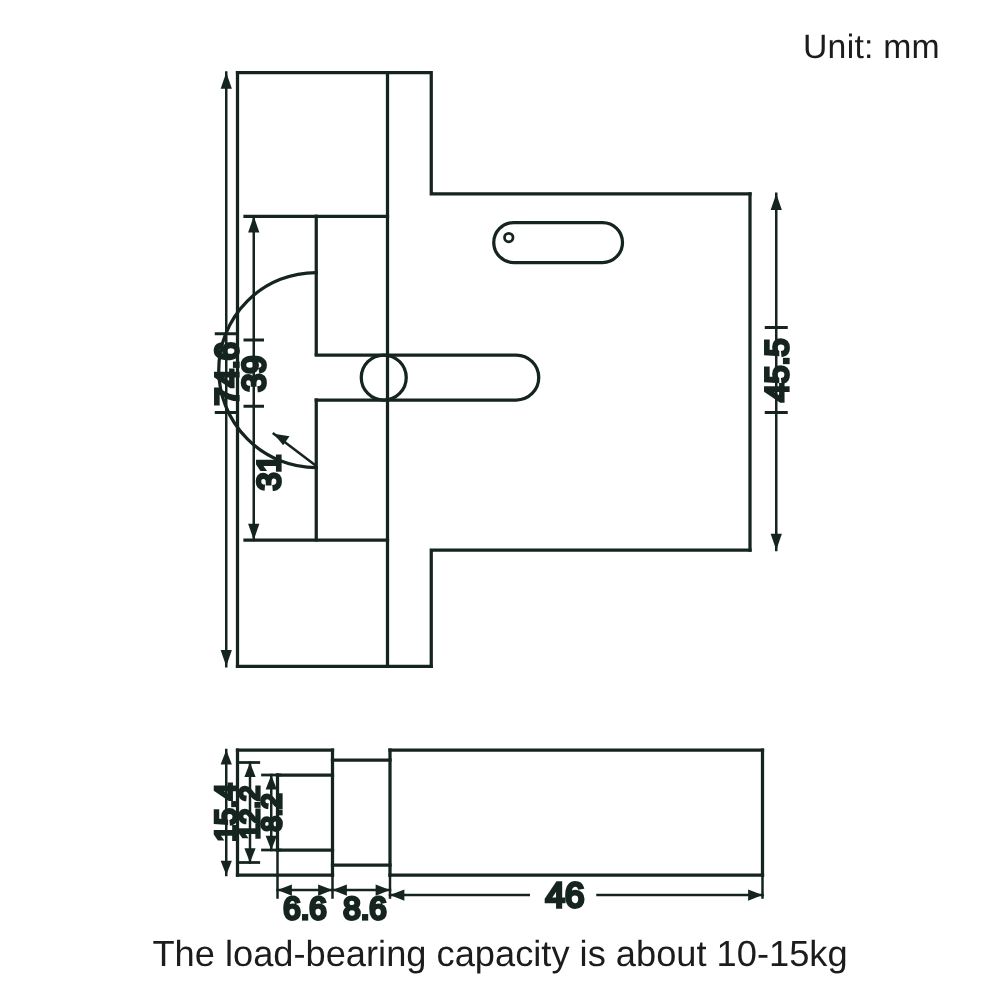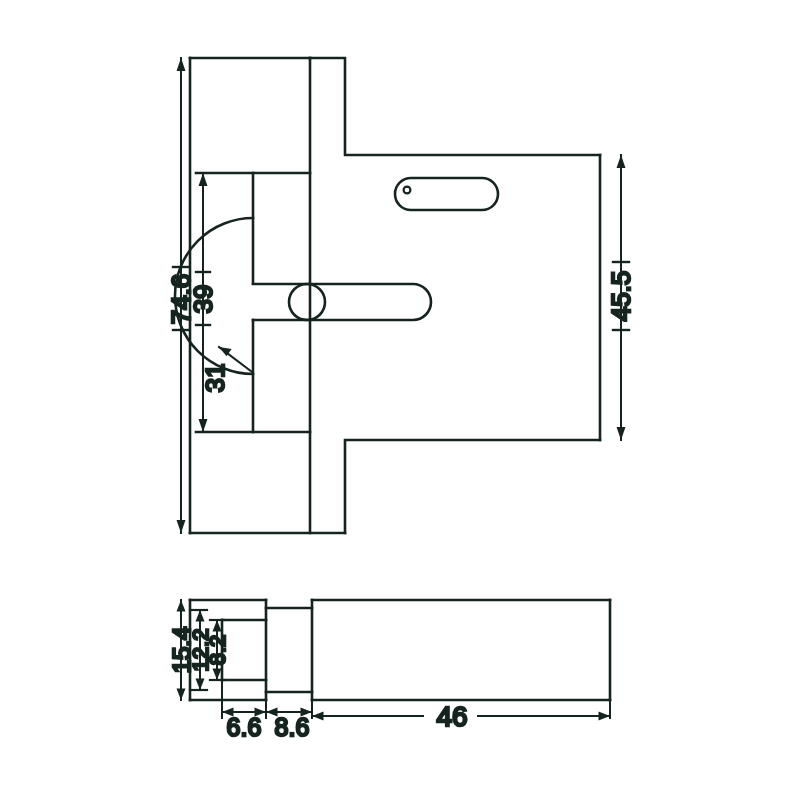--- a/index.html
+++ b/index.html
@@ -44,20 +44,21 @@
   .dim-text {
     font-family: "Liberation Sans", sans-serif;
     fill: #11201b;
   }
 </style>
 </head>
 <body>
 
 <div id="page">
 
+  <div id="unit-label">Unit: mm</div>
 
   <svg id="drawing-svg" viewBox="0 0 800 800">
     <g fill="none" stroke="#16241f" stroke-width="2.6" stroke-linejoin="miter" stroke-linecap="square">
 
       <g>
 
         <path d="M 190 58 L 310 58"></path>
 
         <path d="M 310 58 L 345 58 L 345 155 L 600 155"></path>
 
@@ -200,14 +201,15 @@
         <path d="M 312 716 L 423 716"></path>
         <path d="M 478 716 L 610 716"></path>
         <path d="M 312 716 l 11.5 -4.5 l 0 9 z" fill="#16241f" stroke="none"></path>
         <path d="M 610 716 l -11.5 -4.5 l 0 9 z" fill="#16241f" stroke="none"></path>
       </g>
       <text class="dim-text" x="452" y="716" font-size="28" text-anchor="middle" dominant-baseline="central">46</text>
 
     </g>
   </svg>
 
+  <div id="caption">The load-bearing capacity is about 10-15kg</div>
 
 </div>
 
 </body></html>

